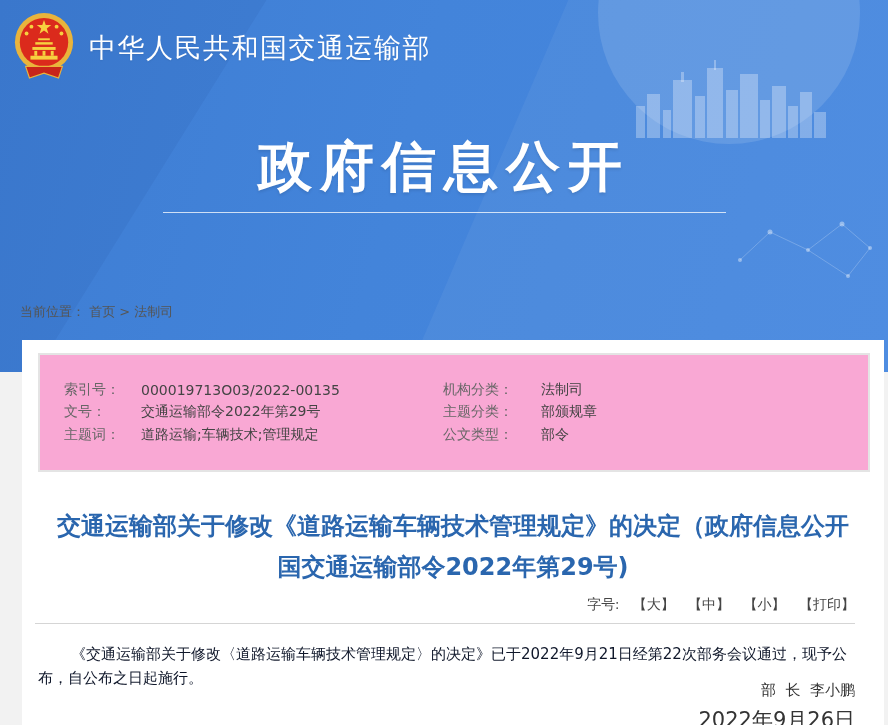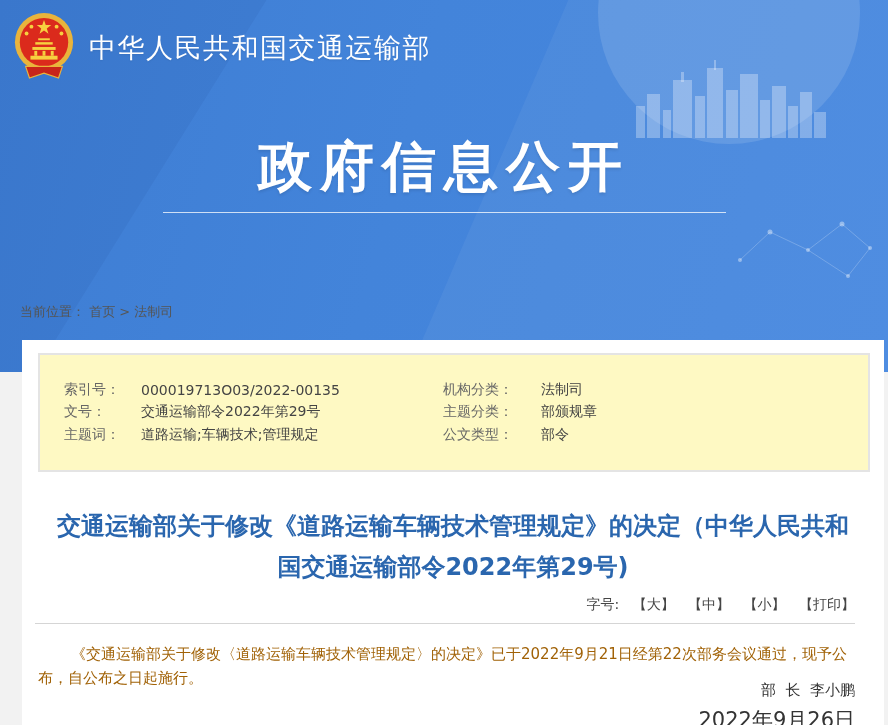--- a/index.html
+++ b/index.html
@@ -62,51 +62,51 @@
   .breadcrumb .crumb-link { cursor:pointer; }
 
   
   .card {
     position:absolute; top:340px; left:22px; width:862px; height:420px;
     background:#ffffff;
   }
 
   .meta-table {
     position:absolute; left:16px; top:13px; width:832px; height:119px;
-    background:#fef9c3; border:2px solid #e4e4e4;
+    background:#f9a8d4; border:2px solid #e4e4e4;
     display:flex; flex-direction:column; justify-content:space-around;
     padding:24px 0;
   }
   .meta-row { display:flex; align-items:center; font-size:14px; }
   .m-label-l { flex:0 0 101px; padding-left:24px; color:#666; }
   .m-value-l { flex:0 0 302px; color:#444; }
   .m-label-r { flex:0 0 98px;  color:#666; }
   .m-value-r { flex:1; color:#444; }
 
   .art-title {
     position:absolute; top:166px; left:0; width:100%;
     text-align:center; font-size:24px; font-weight:bold;
     color:#2a66ae; line-height:41px;
   }
 
   .font-controls {
     position:absolute; top:256px; right:29px;
     font-size:14px; color:#454545; white-space:nowrap;
   }
   .font-controls .fc-item { margin-left:9px; cursor:pointer; }
-  .font-controls .fc-label { margin-left:0; }
+  .font-controls .fc-label { margin-left:0;font-family:Liberation Serif, serif; }
 
   .divider {
     position:absolute; top:283px; left:13px; right:29px; height:1px;
     background:#d5d5d5;
   }
 
   .art-body {
     position:absolute; top:302px; left:16px; right:30px;
-    font-size:15px; color:#a16207; line-height:24px; text-indent:2.2em;
+    font-size:15px; color:#0f172a; line-height:24px; text-indent:2.2em;
   }
 
   .signature {
     position:absolute; top:341px; right:29px;
     font-size:15px; color:#333; white-space:pre;
   }
   .pub-date {
     position:absolute; top:366px; right:29px;
     font-size:21px; color:#333;
   }
@@ -204,21 +204,21 @@
     </div>
     <div class="meta-row">
       <span class="m-label-l">主题词：</span>
       <span class="m-value-l">道路运输;车辆技术;管理规定</span>
       <span class="m-label-r">公文类型：</span>
       <span class="m-value-r">部令</span>
     </div>
   </div>
 
   <div class="art-title">
-    <div>交通运输部关于修改《道路运输车辆技术管理规定》的决定（中华人民共和</div>
+    <div>交通运输部关于修改《道路运输车辆技术管理规定》的决定（政府信息公开</div>
     <div>国交通运输部令2022年第29号)</div>
   </div>
 
   <div class="font-controls">
     <span class="fc-item fc-label">字号:</span>
     <span class="fc-item">【大】</span>
     <span class="fc-item">【中】</span>
     <span class="fc-item">【小】</span>
     <span class="fc-item">【打印】</span>
   </div>

